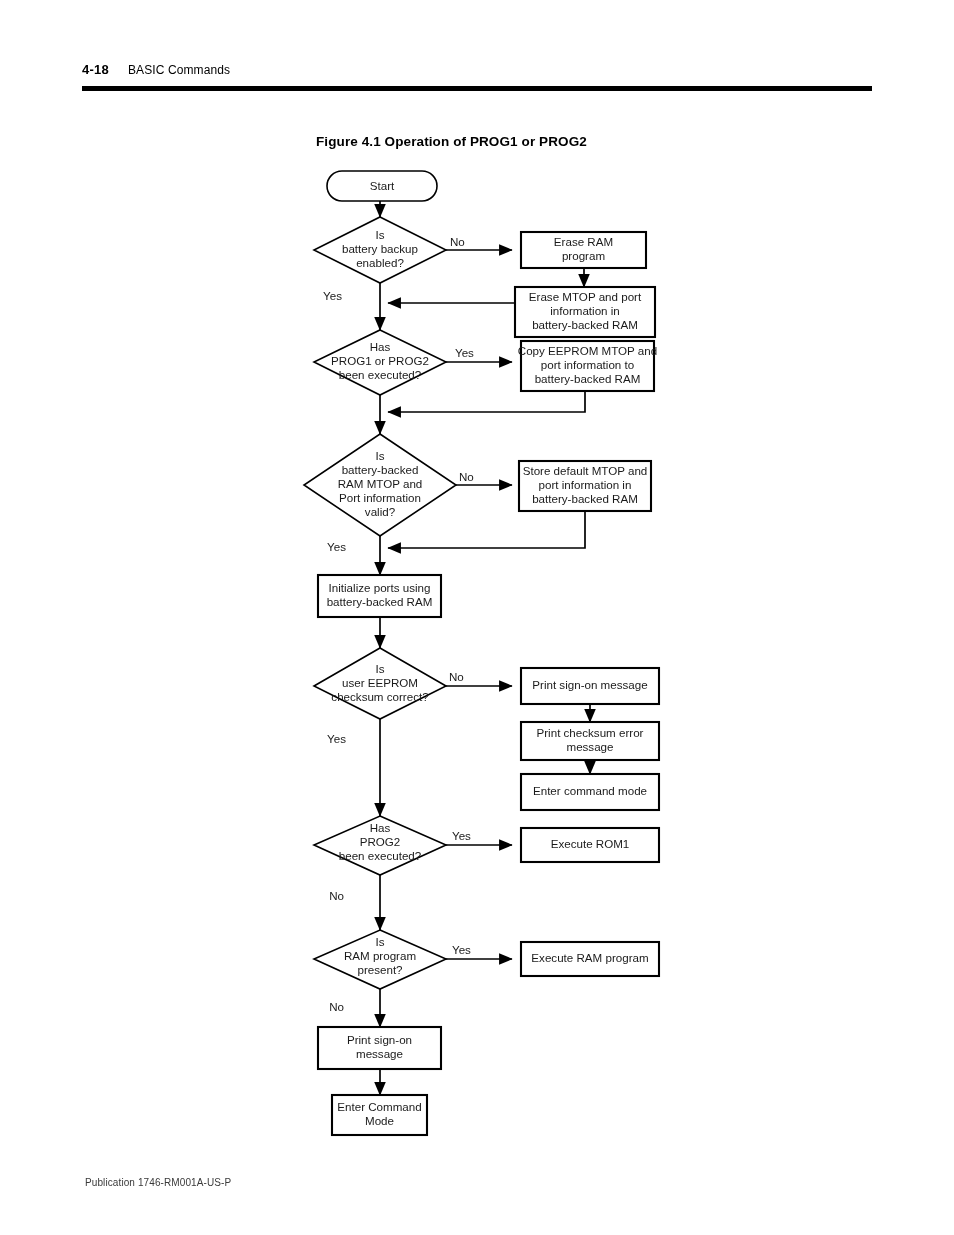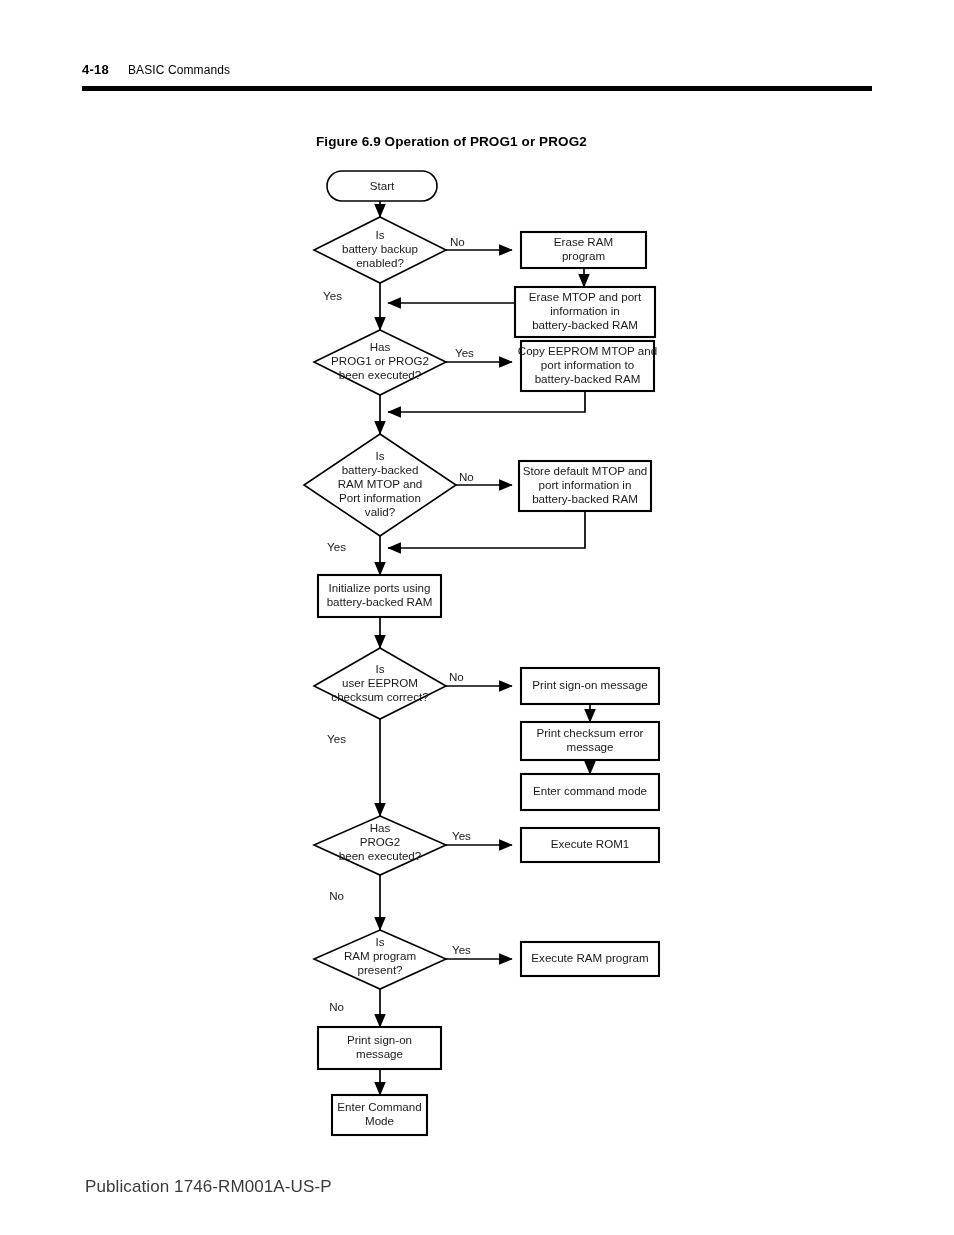--- a/index.html
+++ b/index.html
@@ -94,37 +94,37 @@
     font-size: 11.6px;
     fill: #1a1a1a;
     dominant-baseline: middle;
   }
 
   
   .page-footer {
     position: absolute;
     left: 85px;
     top: 1177px;
-    font-size: 17px;
+    font-size: 10px;
     color: #3a3a3a;
     letter-spacing: 0.1px;
   }
 </style>
 </head>
 <body>
 
 <div class="page">
 
   <div class="page-header">
     <span class="header-folio">4-18</span>
     <span class="header-chapter">BASIC Commands</span>
     <div class="header-rule"></div>
   </div>
 
-  <div class="figure-title">Figure 6.9 Operation of PROG1 or PROG2</div>
+  <div class="figure-title">Figure 4.1 Operation of PROG1 or PROG2</div>
 
   <div class="figure-canvas">
     <svg width="954" height="1000" viewBox="0 0 954 1000" xmlns="http://www.w3.org/2000/svg">
       <defs>
         <marker id="arrow" markerWidth="9" markerHeight="9" refX="7.6" refY="3.4" orient="auto" markerUnits="strokeWidth">
           <path d="M0,0 L8,3.4 L0,6.8 z" fill="#000000"></path>
         </marker>
       </defs>
 
       <g>

